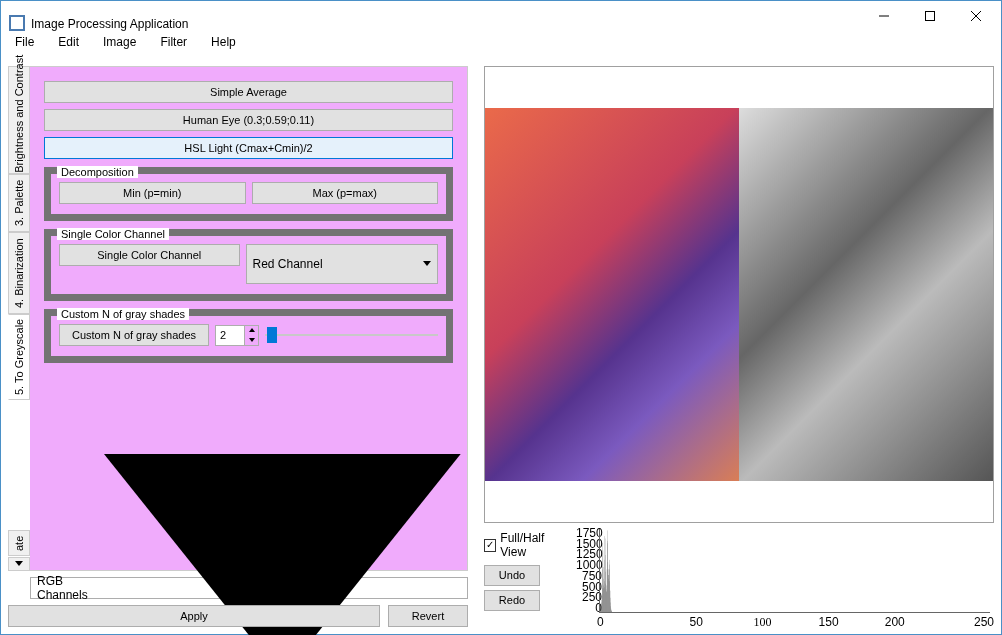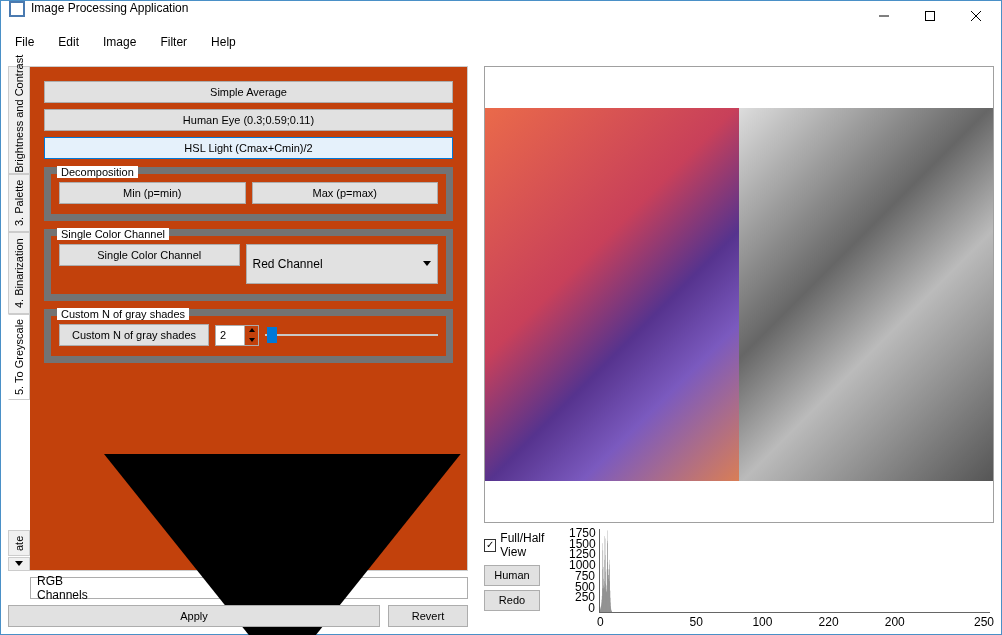--- a/index.html
+++ b/index.html
@@ -1,34 +1,34 @@
 <!DOCTYPE html>
 <html><head>
 <meta charset="utf-8">
 <style>
 *{box-sizing:border-box;margin:0;padding:0;font-family:"Segoe UI",Tahoma,sans-serif;font-size:12px;color:#000}
 body{background:#fff;width:1002px;height:635px;overflow:hidden;border:1px solid #4a90c7}
-.titlebar{height:30px;display:flex;align-items:flex-start;padding:0 2px;background:#fff}
+.titlebar{height:30px;display:flex;align-items:flex-end;padding:0 2px;background:#fff}
 .titlebar .icon{width:16px;height:16px;margin:0 6px;background:#4a7ab0;position:relative}
 .titlebar .icon::before{content:"";position:absolute;inset:2px;background:#fff}
 .titlebar .title{flex:1}
 .winbtn{width:46px;height:30px;display:flex;align-items:center;justify-content:center;font-size:10px}
 .winbtn svg{width:10px;height:10px;stroke:#000;stroke-width:1;fill:none}
 .menubar{height:22px;display:flex;align-items:center;padding:0 6px;gap:8px}
 .menubar span{padding:2px 8px}
 .body{position:absolute;left:8px;top:66px;right:8px;bottom:8px;display:flex;gap:16px}
 .left{width:460px;display:flex;flex-direction:column}
 .tab-strip{width:22px;display:flex;flex-direction:column;position:relative}
 .tab-container{display:flex;flex:1}
 .vtab{height:108px;border:1px solid #ccc;background:#f0f0f0;writing-mode:vertical-rl;transform:rotate(180deg);display:flex;align-items:center;justify-content:center;font-size:11px;white-space:nowrap;padding:4px 0}
 .vtab.active{background:#fff;border-right:1px solid #fff}
 .tab-overflow{height:26px;border:1px solid #ccc;background:#f0f0f0;display:flex;flex-direction:column;align-items:center;justify-content:center;font-size:11px;line-height:8px;writing-mode:vertical-rl;transform:rotate(180deg)}
 .tab-overflow-arrow{height:14px;display:flex;align-items:center;justify-content:center;border:1px solid #ccc;background:#f0f0f0;margin-top:1px}
 .tab-overflow-arrow svg{width:8px;height:6px}
-.tab-page{flex:1;border:1px solid #ccc;border-left:none;padding:14px;background:#c2410c;min-height:0}
+.tab-page{flex:1;border:1px solid #ccc;border-left:none;padding:14px;background:#f0abfc;min-height:0}
 .btn{height:22px;border:1px solid #adadad;background:#e1e1e1;text-align:center;line-height:20px;font-size:11px}
 .btn.active{border:1px solid #0078d7;background:#e5f1fb}
 .row{display:flex;gap:6px;margin-bottom:6px}
 .row .btn{flex:1}
 .group{border:7px solid #737373;padding:8px 8px 10px 8px;margin-top:8px;position:relative}
 .group-title{position:absolute;top:-8px;left:6px;background:#fff;padding:0 4px;font-size:11px}
 .combo{height:40px;border:1px solid #adadad;background:#e1e1e1;display:flex;align-items:center;padding:0 6px;justify-content:space-between;font-size:11px}
 .combo svg{width:8px;height:6px}
 .white-combo{height:22px;border:1px solid #adadad;background:#fff;display:flex;align-items:center;padding:0 6px;justify-content:space-between;font-size:11px}
 .left-bottom{margin-top:6px;display:flex;flex-direction:column;gap:6px}
@@ -39,21 +39,21 @@
 .preview{flex:1;border:1px solid #a0a0a0;background:#fff;display:flex;align-items:center;justify-content:center;overflow:hidden}
 .preview-inner{width:100%;height:82%;display:flex}
 .preview-left{flex:1;background:linear-gradient(135deg,#ea6a4a 0%,#c8405a 40%,#56338e 60%,#7b5abf 75%,#d97e56 100%)}
 .preview-right{flex:1;background:linear-gradient(135deg,#ddd 0%,#666 40%,#bbb 60%,#555 100%)}
 .right-bottom{height:98px;display:flex;margin-top:6px}
 .rb-left{width:85px;display:flex;flex-direction:column;align-items:flex-start;padding-top:2px}
 .chk{display:flex;align-items:center;gap:4px;font-size:11px;margin-bottom:6px}
 .chk .box{width:13px;height:13px;border:1px solid #333;display:flex;align-items:center;justify-content:center;font-size:10px;line-height:10px}
 .smallbtn{width:56px;height:21px;border:1px solid #adadad;background:#e1e1e1;text-align:center;line-height:19px;font-size:11px;margin-bottom:4px}
 .hist{flex:1;position:relative}
-.hist .ylabels{position:absolute;left:0;top:0;bottom:14px;width:28px;display:flex;flex-direction:column;justify-content:space-between;text-align:right;font-size:9px;line-height:9px;padding-right:2px}
+.hist .ylabels{position:absolute;left:7px;top:0;bottom:14px;width:28px;display:flex;flex-direction:column;justify-content:space-between;text-align:right;font-size:9px;line-height:9px;padding-right:2px}
 .hist .plot{position:absolute;left:30px;right:4px;top:0;bottom:14px;border-left:1px solid #666;border-bottom:1px solid #666}
 .hist .xlabels{position:absolute;left:28px;right:0;bottom:0;height:12px;display:flex;font-size:9px}
 .hist .xlabels span{text-align:center}
 .hist .bars{position:absolute;left:0;right:0;bottom:0;height:100%}
 .spinner{display:flex}
 .spinner input{width:30px;height:21px;border:1px solid #adadad;text-align:left;padding:0 4px;font-size:11px}
 .spinner .arrows{width:14px;height:21px;border:1px solid #adadad;border-left:none;display:flex;flex-direction:column}
 .spinner .arrows div{flex:1;display:flex;align-items:center;justify-content:center}
 .slider{flex:1;height:20px;position:relative;display:flex;align-items:center}
 .slider .track{height:2px;background:#c8c8c8;width:100%}
@@ -186,21 +186,21 @@
         <div class="preview-left"></div>
         <div class="preview-right"></div>
       </div>
     </div>
     <div class="right-bottom">
       <div class="rb-left">
         <label class="chk">
           <span class="box">✓</span>
           <span>Full/Half View</span>
         </label>
-        <div class="smallbtn">Human</div>
+        <div class="smallbtn">Undo</div>
         <div class="smallbtn">Redo</div>
       </div>
       <div class="hist">
         <div class="ylabels" id="hist-ylabels">
             <span>1750</span>
             <span>1500</span>
             <span>1250</span>
             <span>1000</span>
             <span>750</span>
             <span>500</span>
@@ -259,21 +259,21 @@
               <rect x="235" y="1710" width="4.430769230769231" height="40" fill="#555"></rect>
               <rect x="240" y="1725" width="4.430769230769231" height="25" fill="#555"></rect>
               <rect x="245" y="1735" width="4.430769230769231" height="15" fill="#555"></rect>
               <rect x="250" y="1740" width="4.430769230769231" height="10" fill="#555"></rect>
               <rect x="255" y="1742" width="4.430769230769231" height="8" fill="#555"></rect>
             </svg>
           </div>
         <div class="xlabels" id="hist-xlabels">
             <span style="flex: 1 1 0%; text-align: left;">0</span>
             <span style="flex: 1 1 0%;">50</span>
-            <span style="flex: 1 1 0%;">100</span>
-            <span style="flex: 1 1 0%;">220</span>
+            <span style="flex: 1 1 0%; font-family: Liberation Serif, serif;">100</span>
+            <span style="flex: 1 1 0%;">150</span>
             <span style="flex: 1 1 0%;">200</span>
             <span style="flex: 1 1 0%; text-align: right;">250</span>
           </div>
       </div>
     </div>
   </div>
 </div>
 
 </body></html>

